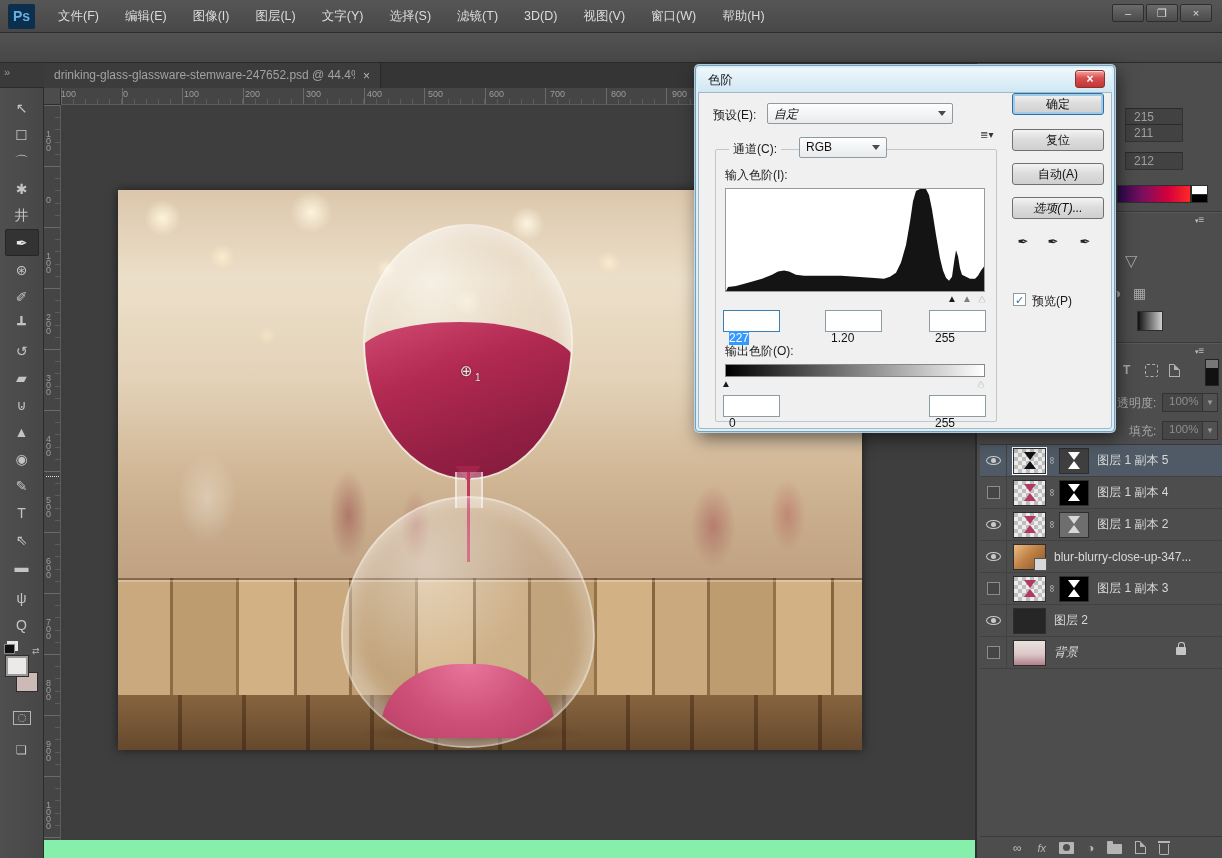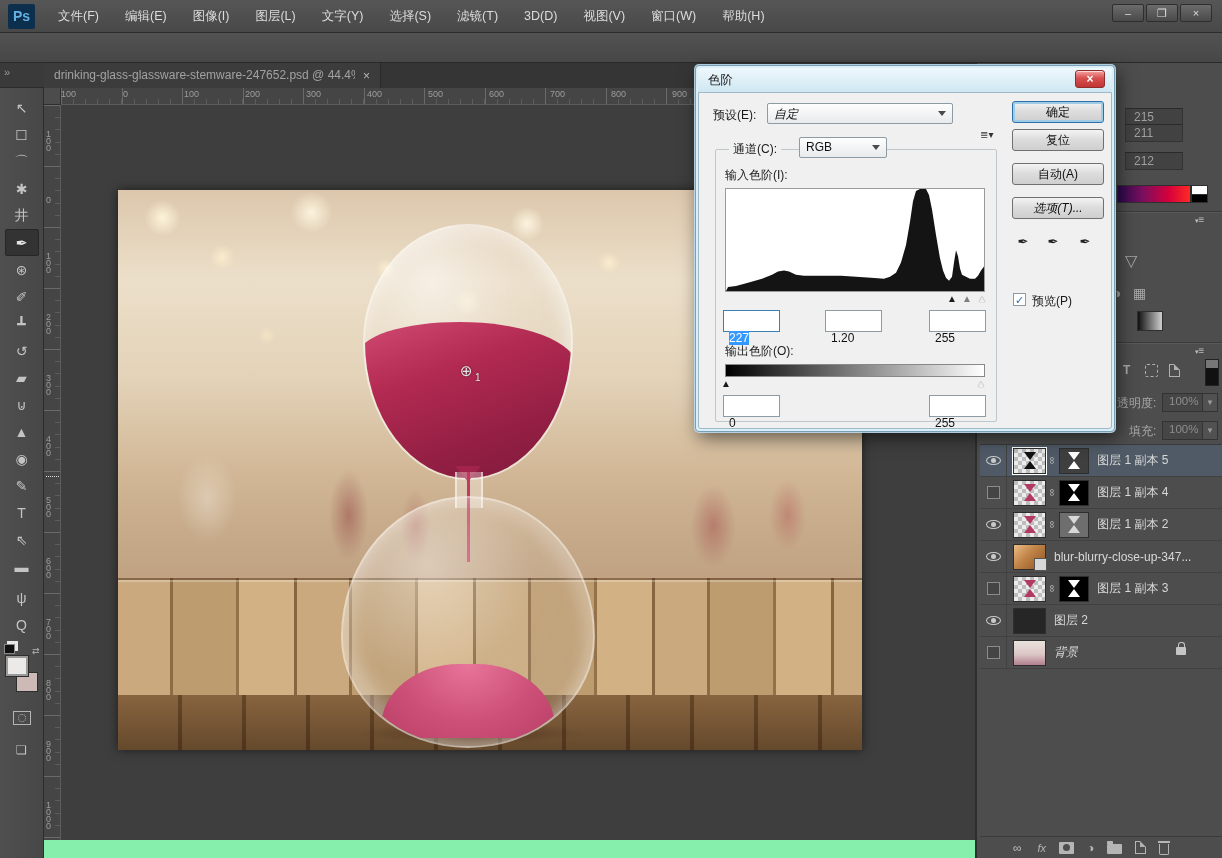--- a/index.html
+++ b/index.html
@@ -464,21 +464,21 @@
 
   <div id="dialog" class="abs">
     <div id="dlgtitle">色阶</div>
     <div id="dlgclose">×</div>
     <div id="dlgbody">
       <span class="dlabel" style="left:14px;top:14px;">预设(E):</span>
       <div class="wincombo" style="left:68px;top:10px;width:186px;font-style:italic;">
         <span>自定</span><span class="arr"></span>
       </div>
       <div id="presetmenu">≣▾</div>
-      <div class="winbtn2 focused" style="top:8px;">确定</div>
+      <div class="winbtn2 focused" style="top:0;">确定</div>
       <div class="winbtn2" style="top:36px;">复位</div>
       <div class="winbtn2" style="top:70px;">自动(A)</div>
       <div class="winbtn2" style="top:104px;font-style:italic;">选项(T)...</div>
       <div class="dropbtn" style="left:312px;top:138px;">✒</div>
       <div class="dropbtn" style="left:342px;top:138px;">✒</div>
       <div class="dropbtn" style="left:374px;top:138px;">✒</div>
       <div id="previewchk">✓</div>
       <span class="dlabel" style="left:333px;top:200px;">预览(P)</span>
 
       <div id="groupbox"></div>

